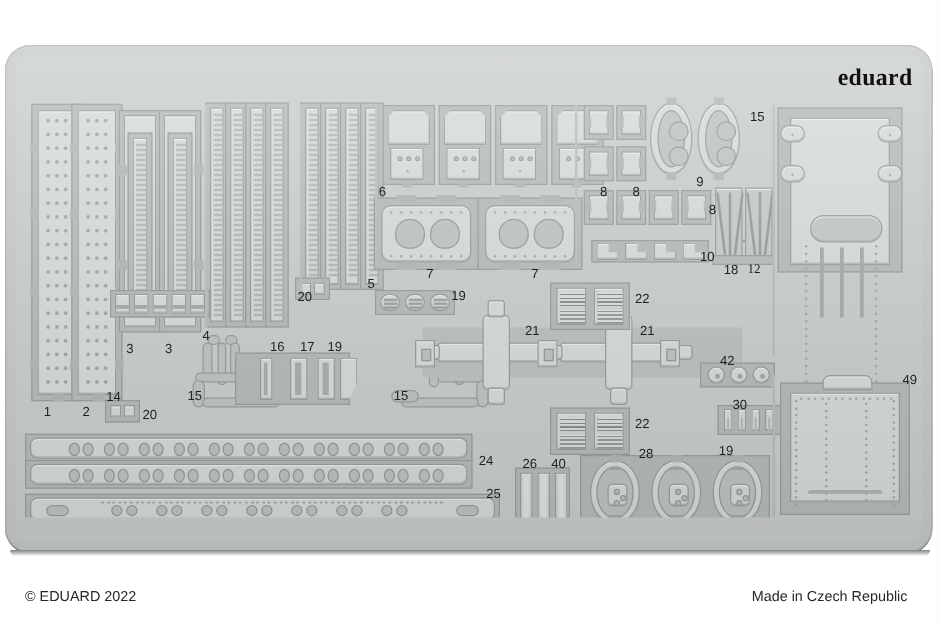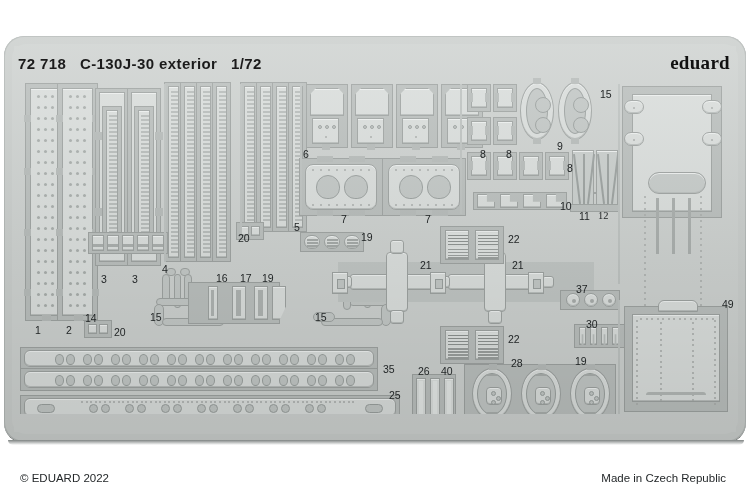--- a/index.html
+++ b/index.html
@@ -1297,58 +1297,57 @@
         <div class="sprue" style="left: 296px; top: 48px; width: 2px; height: 130px; background: rgb(189, 194, 192);"></div>
         <div class="sprue" style="left: 456px; top: 48px; width: 2px; height: 130px; background: rgb(189, 194, 192);"></div>
         <div class="sprue" style="left: 614px; top: 48px; width: 2px; height: 200px; background: rgb(189, 194, 192);"></div>
         <div class="sprue" style="left: 614px; top: 264px; width: 2px; height: 120px; background: rgb(189, 194, 192);"></div>
       </div>
     <div class="band" style="top:10px;"></div>
     <div class="band" style="bottom:10px;"></div>
   </div>
   <div id="fret-shadow"></div>
 
-  <div id="title">72 718   C-130J-30 exterior   1/72</div>
   <div id="logo">eduard</div>
   <div id="copyright">© EDUARD 2022</div>
   <div id="madein">Made in Czech Republic</div>
 
   <div id="numbers-layer">
       <div class="pnum" style="left: 35px; top: 324px;">1</div>
       <div class="pnum" style="left: 66px; top: 324px;">2</div>
       <div class="pnum" style="left: 101px; top: 273px;">3</div>
       <div class="pnum" style="left: 132px; top: 273px;">3</div>
       <div class="pnum" style="left: 162px; top: 263px;">4</div>
       <div class="pnum" style="left: 294px; top: 221px;">5</div>
       <div class="pnum" style="left: 303px; top: 148px;">6</div>
       <div class="pnum" style="left: 341px; top: 213px;">7</div>
       <div class="pnum" style="left: 425px; top: 213px;">7</div>
       <div class="pnum" style="left: 480px; top: 148px;">8</div>
       <div class="pnum" style="left: 506px; top: 148px;">8</div>
       <div class="pnum" style="left: 567px; top: 162px;">8</div>
       <div class="pnum" style="left: 557px; top: 140px;">9</div>
       <div class="pnum" style="left: 560px; top: 200px;">10</div>
-      <div class="pnum" style="left: 579px; top: 210px;">11</div>
+      <div class="pnum" style="left: 579px; top: 210px;">18</div>
       <div class="pnum" style="left: 598px; top: 210px; font-family: Liberation Serif, serif;">12</div>
       <div class="pnum" style="left: 600px; top: 88px;">15</div>
       <div class="pnum" style="left: 85px; top: 312px;">14</div>
       <div class="pnum" style="left: 150px; top: 311px;">15</div>
       <div class="pnum" style="left: 315px; top: 311px;">15</div>
       <div class="pnum" style="left: 216px; top: 272px;">16</div>
       <div class="pnum" style="left: 240px; top: 272px;">17</div>
       <div class="pnum" style="left: 262px; top: 272px;">19</div>
       <div class="pnum" style="left: 361px; top: 231px;">19</div>
       <div class="pnum" style="left: 238px; top: 232px;">20</div>
       <div class="pnum" style="left: 114px; top: 326px;">20</div>
       <div class="pnum" style="left: 420px; top: 259px;">21</div>
       <div class="pnum" style="left: 512px; top: 259px;">21</div>
       <div class="pnum" style="left: 508px; top: 233px;">22</div>
       <div class="pnum" style="left: 508px; top: 333px;">22</div>
-      <div class="pnum" style="left: 576px; top: 283px;">37</div>
-      <div class="pnum" style="left: 383px; top: 363px;">35</div>
+      <div class="pnum" style="left: 576px; top: 283px;">42</div>
+      <div class="pnum" style="left: 383px; top: 363px;">24</div>
       <div class="pnum" style="left: 389px; top: 389px;">25</div>
       <div class="pnum" style="left: 418px; top: 365px;">26</div>
       <div class="pnum" style="left: 441px; top: 365px;">40</div>
       <div class="pnum" style="left: 511px; top: 357px;">28</div>
       <div class="pnum" style="left: 575px; top: 355px;">19</div>
       <div class="pnum" style="left: 586px; top: 318px;">30</div>
       <div class="pnum" style="left: 722px; top: 298px;">49</div>
     </div>
 </div>
 

